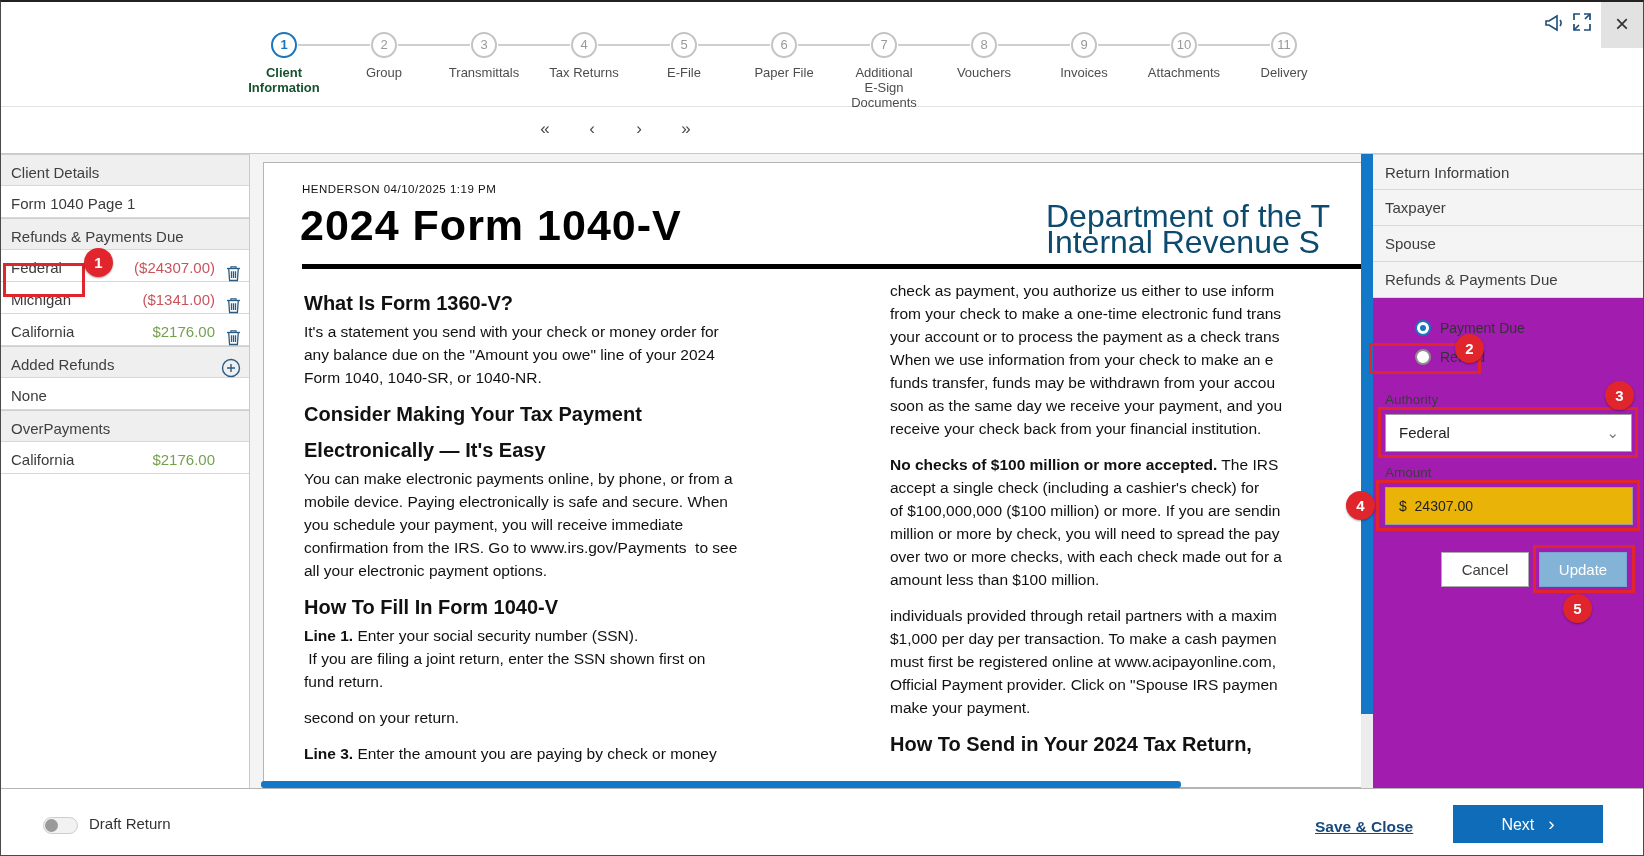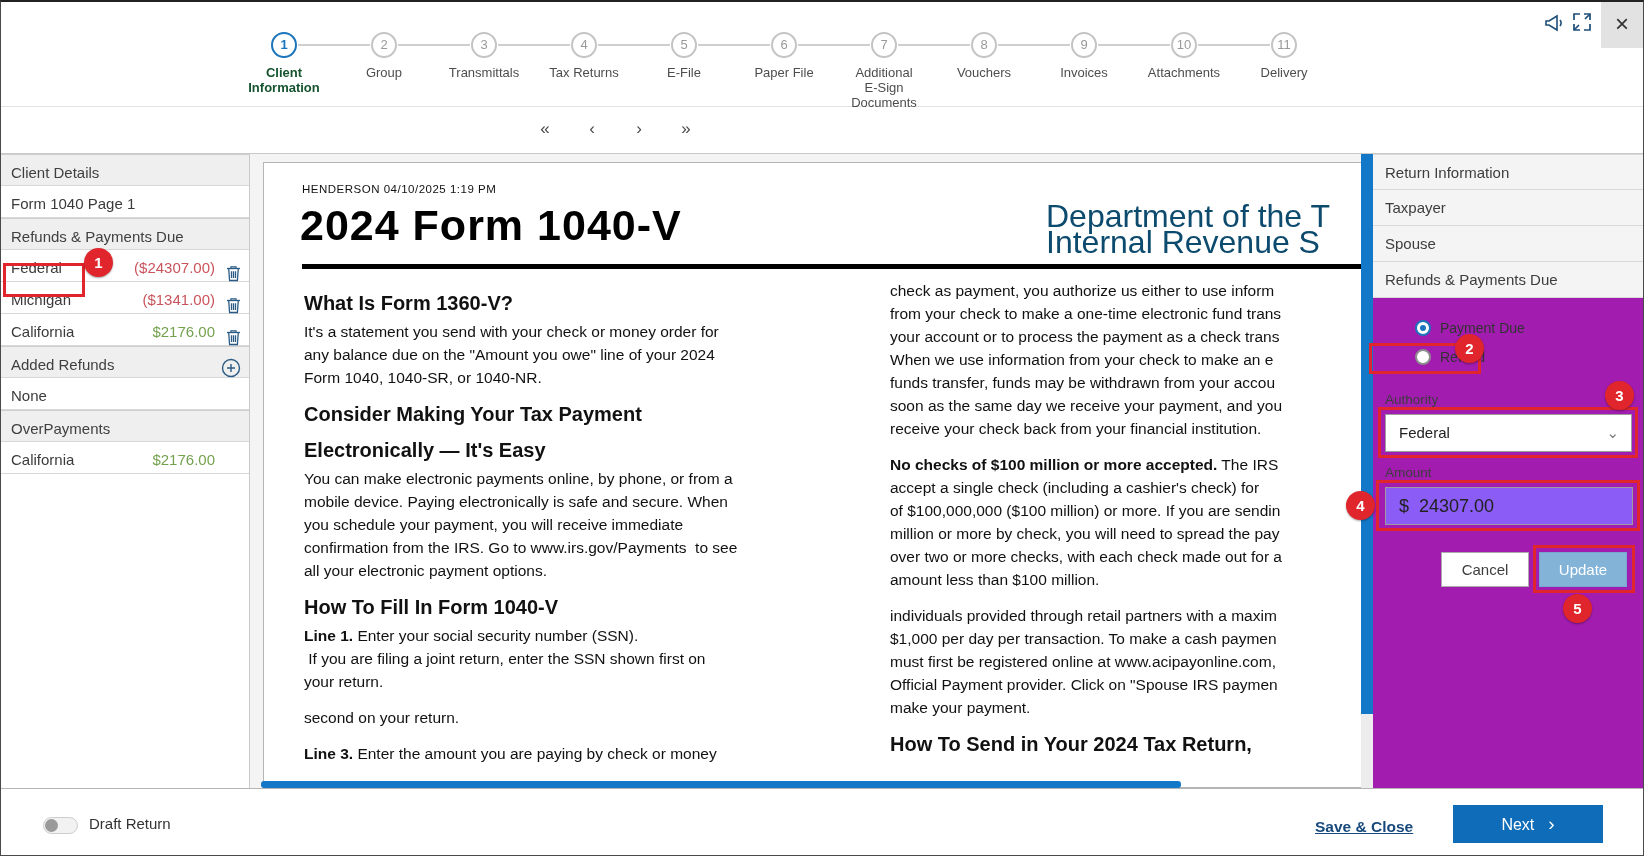--- a/index.html
+++ b/index.html
@@ -72,22 +72,22 @@
   .pn-row:first-child{border-top:1px solid #d9d9d9;}
   .pn-icon{position:absolute;right:12px;top:0;font-size:18px;color:#555;}
   .radio-row{position:absolute;left:16px;display:flex;align-items:center;cursor:pointer;font-size:14px;color:#333;padding-left:26px;}
   .radio{width:16px;height:16px;border-radius:50%;border:2px solid #8c8c8c;margin-right:9px;position:relative;background:#fff;}
   .radio.sel{border-color:#1B75BC;}
   .radio.sel::after{content:"";position:absolute;left:3px;top:3px;width:6px;height:6px;border-radius:50%;background:#1B75BC;}
   .fld-label{position:absolute;left:1384px;font-size:13.5px;color:#3d3d3d;}
   .fld-select{position:absolute;left:1384px;width:247px;height:38px;border:1px solid #9c9c9c;background:#fff;
       font-size:15px;color:#222;line-height:36px;padding-left:13px;cursor:pointer;}
   .fld-select .chev{position:absolute;right:12px;top:0;color:#777;font-size:15px;}
-  .fld-input{position:absolute;left:1384px;width:248px;height:38px;border:1px solid #9c9c9c;background:#8b5cf6;
-      font-size:18px;color:#222;padding-left:13px;}
+  .fld-input{position:absolute;left:1384px;width:248px;height:38px;border:1px solid #9c9c9c;background:#eab308;
+      font-size:14px;color:#222;padding-left:13px;}
   .btn{position:absolute;height:35px;font-size:15px;text-align:center;line-height:33px;cursor:pointer;}
   .btn-cancel{left:1440px;top:550px;width:88px;background:#fff;border:1px solid #ababab;color:#3d3d3d;}
   .btn-update{left:1538px;top:550px;width:88px;background:#84B3D8;border:1px solid #74A6CF;color:#fff;}
 
   
   .footer{position:absolute;left:0;top:786px;width:100%;height:70px;background:#fff;border-top:1px solid #b5b5b5;}
   .toggle{position:absolute;left:42px;top:28px;width:35px;height:17px;border-radius:9px;background:#f2f2f2;
       border:1px solid #cdcdcd;cursor:pointer;}
   .toggle-knob{position:absolute;left:1px;top:1px;width:13px;height:13px;border-radius:50%;background:#9a9a9a;}
   .toggle-label{position:absolute;left:88px;top:26px;font-size:15px;color:#333;}
@@ -281,21 +281,21 @@
             <div class="doc-line"><span>You can make electronic payments online, by phone, or from a</span></div>
             <div class="doc-line"><span>mobile device. Paying electronically is safe and secure. When</span></div>
             <div class="doc-line"><span>you schedule your payment, you will receive immediate</span></div>
             <div class="doc-line"><span>confirmation from the IRS. Go to www.irs.gov/Payments  to see</span></div>
             <div class="doc-line"><span>all your electronic payment options.</span></div>
           </div>
           <div class="doc-h2">How To Fill In Form 1040-V</div>
           <div class="doc-p">
             <div class="doc-line"><b>Line 1.</b><span> Enter your social security number (SSN).</span></div>
             <div class="doc-line"><span>&nbsp;If you are filing a joint return, enter the SSN shown first on</span></div>
-            <div class="doc-line"><span>your return.</span></div>
+            <div class="doc-line"><span>fund return.</span></div>
           </div>
           <div class="doc-p">
             <div class="doc-line"><span>second on your return.</span></div>
           </div>
           <div class="doc-p">
             <div class="doc-line"><b>Line 3.</b><span> Enter the amount you are paying by check or money</span></div>
           </div>
         </div>
       <div class="doc-col right" id="doc-right">
           <div class="doc-p">

